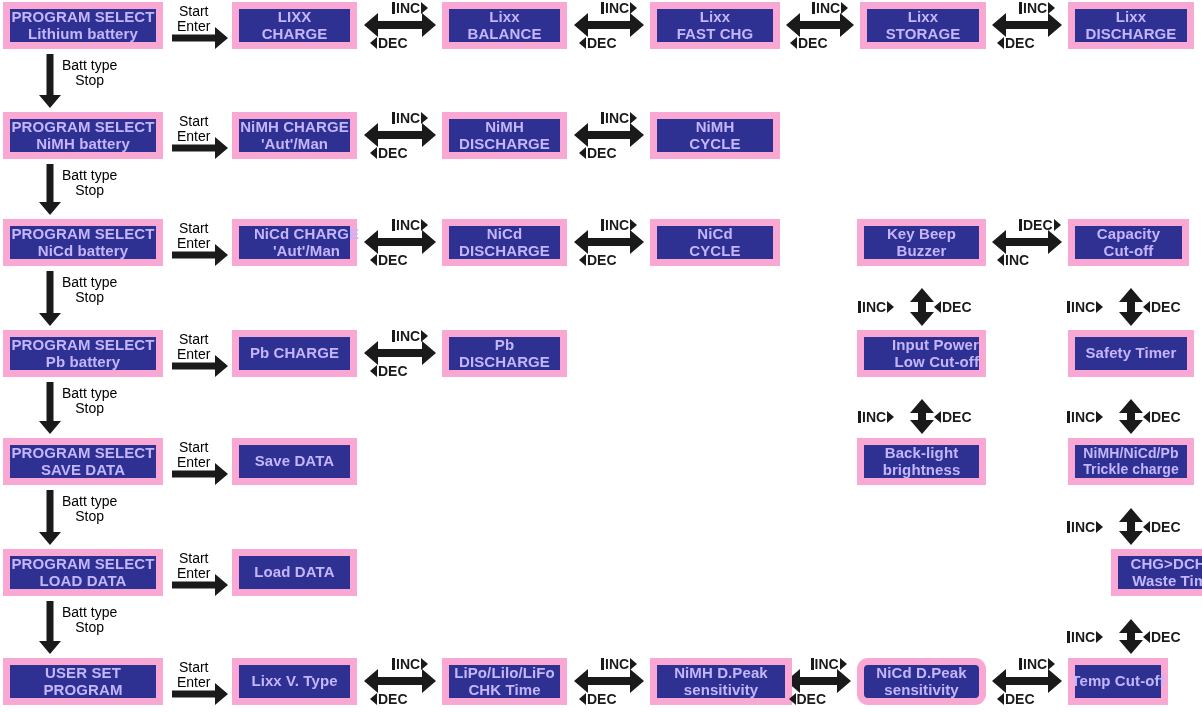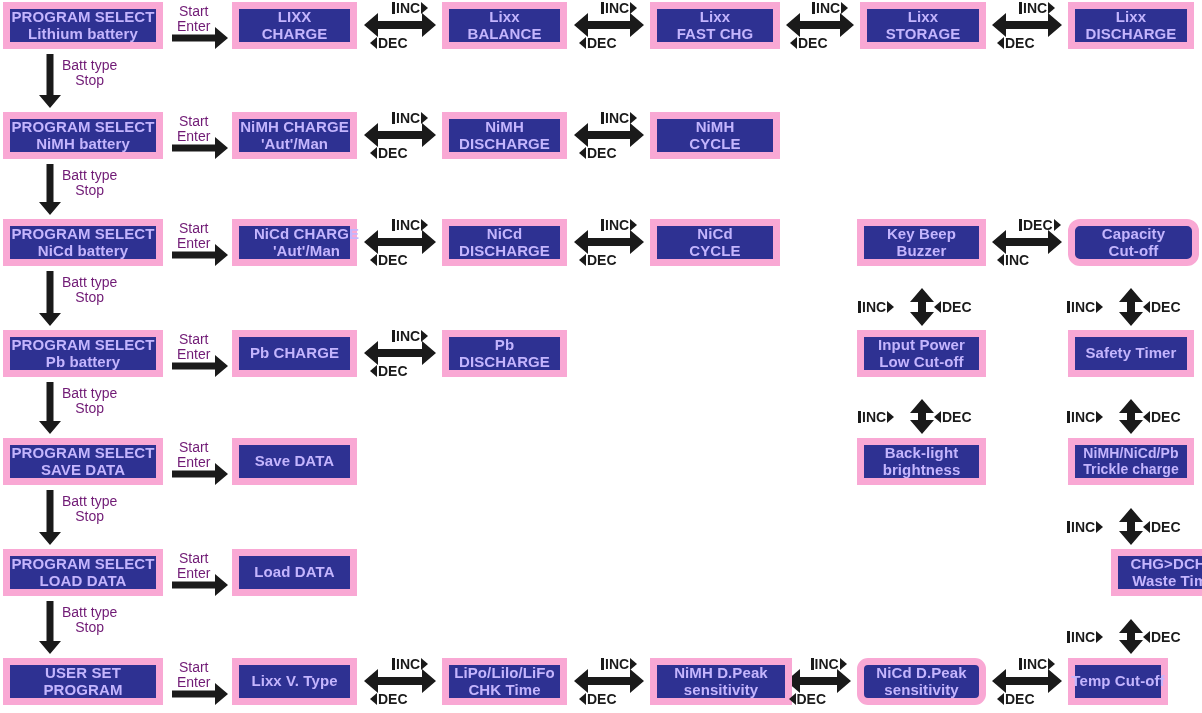--- a/index.html
+++ b/index.html
@@ -31,21 +31,21 @@
     line-height: 1.08;
     letter-spacing: 0.1px;
     -webkit-font-smoothing: antialiased;
   }
   .box .l { display: block; white-space: nowrap; }
 
   
   .lbl {
     position: absolute;
     font-size: 14px;
-    color: #701a75;
+    color: #000000;
     line-height: 1.1;
     white-space: nowrap;
     font-weight: normal;
   }
   .lbl.c { text-align: center; }
 
   
   .incdec {
     position: absolute;
     font-size: 14px;
@@ -182,36 +182,36 @@
         <span class="l">DISCHARGE</span>
       </div>
       <div class="box" style="left: 650px; top: 219px; width: 130px; height: 47px; font-size: 15px;">
         <span class="l">NiCd</span>
         <span class="l">CYCLE</span>
       </div>
       <div class="box" style="left: 857px; top: 219px; width: 129px; height: 47px; font-size: 15px;">
         <span class="l">Key Beep</span>
         <span class="l">Buzzer</span>
       </div>
-      <div class="box" style="left: 1068px; top: 219px; width: 131px; height: 47px; font-size: 15px; border-radius: 12px;">
+      <div class="box" style="left: 1068px; top: 219px; width: 121px; height: 47px; font-size: 15px;">
         <span class="l">Capacity</span>
         <span class="l">Cut-off</span>
       </div>
       <div class="box" style="left: 3px; top: 330px; width: 160px; height: 47px; font-size: 15px;">
         <span class="l">PROGRAM SELECT</span>
         <span class="l">Pb battery</span>
       </div>
       <div class="box" style="left: 232px; top: 330px; width: 125px; height: 47px; font-size: 15px;">
         <span class="l">Pb CHARGE</span>
       </div>
       <div class="box" style="left: 442px; top: 330px; width: 125px; height: 47px; font-size: 15px;">
         <span class="l">Pb</span>
         <span class="l">DISCHARGE</span>
       </div>
-      <div class="box" style="left: 857px; top: 330px; width: 129px; height: 47px; font-size: 15px;">
+      <div class="box" style="left: 857px; top: 330px; width: 129px; height: 47px; font-size: 15px; align-items: flex-end;">
         <span class="l">Input Power</span>
         <span class="l">Low Cut-off</span>
       </div>
       <div class="box" style="left: 1068px; top: 330px; width: 126px; height: 47px; font-size: 15px;">
         <span class="l">Safety Timer</span>
       </div>
       <div class="box" style="left: 3px; top: 438px; width: 160px; height: 47px; font-size: 15px;">
         <span class="l">PROGRAM SELECT</span>
         <span class="l">SAVE DATA</span>
       </div>

